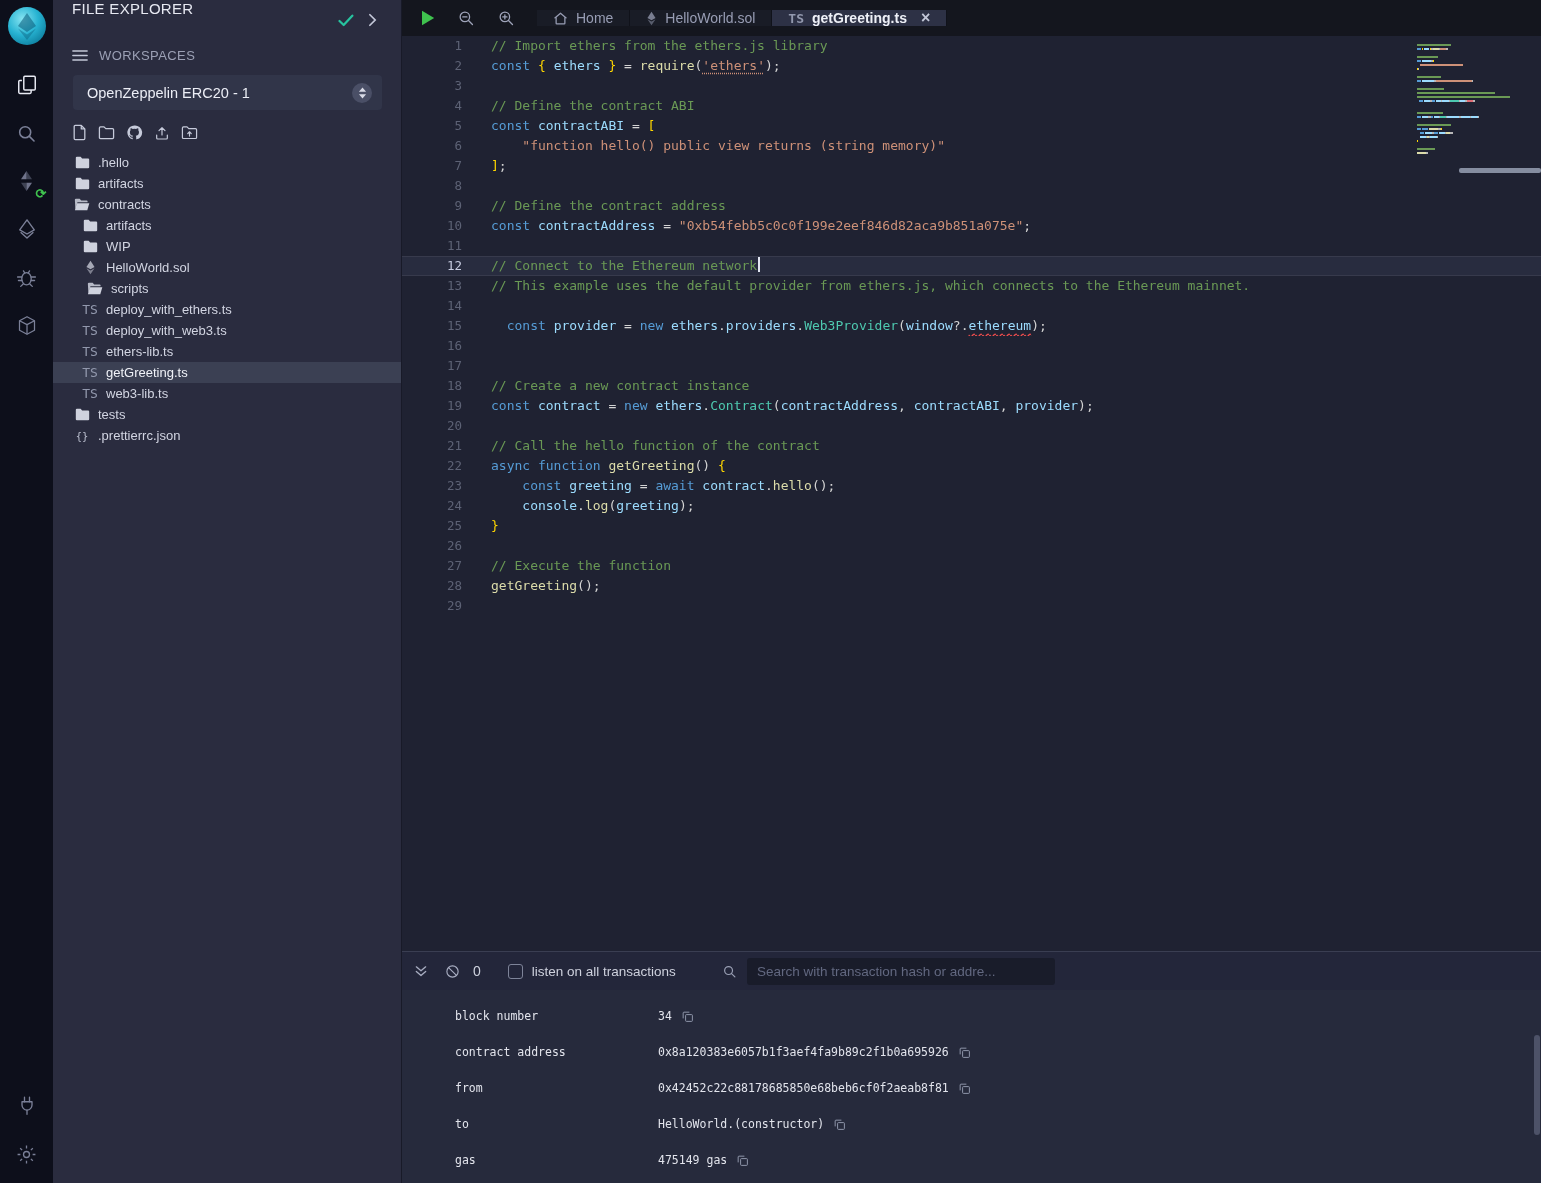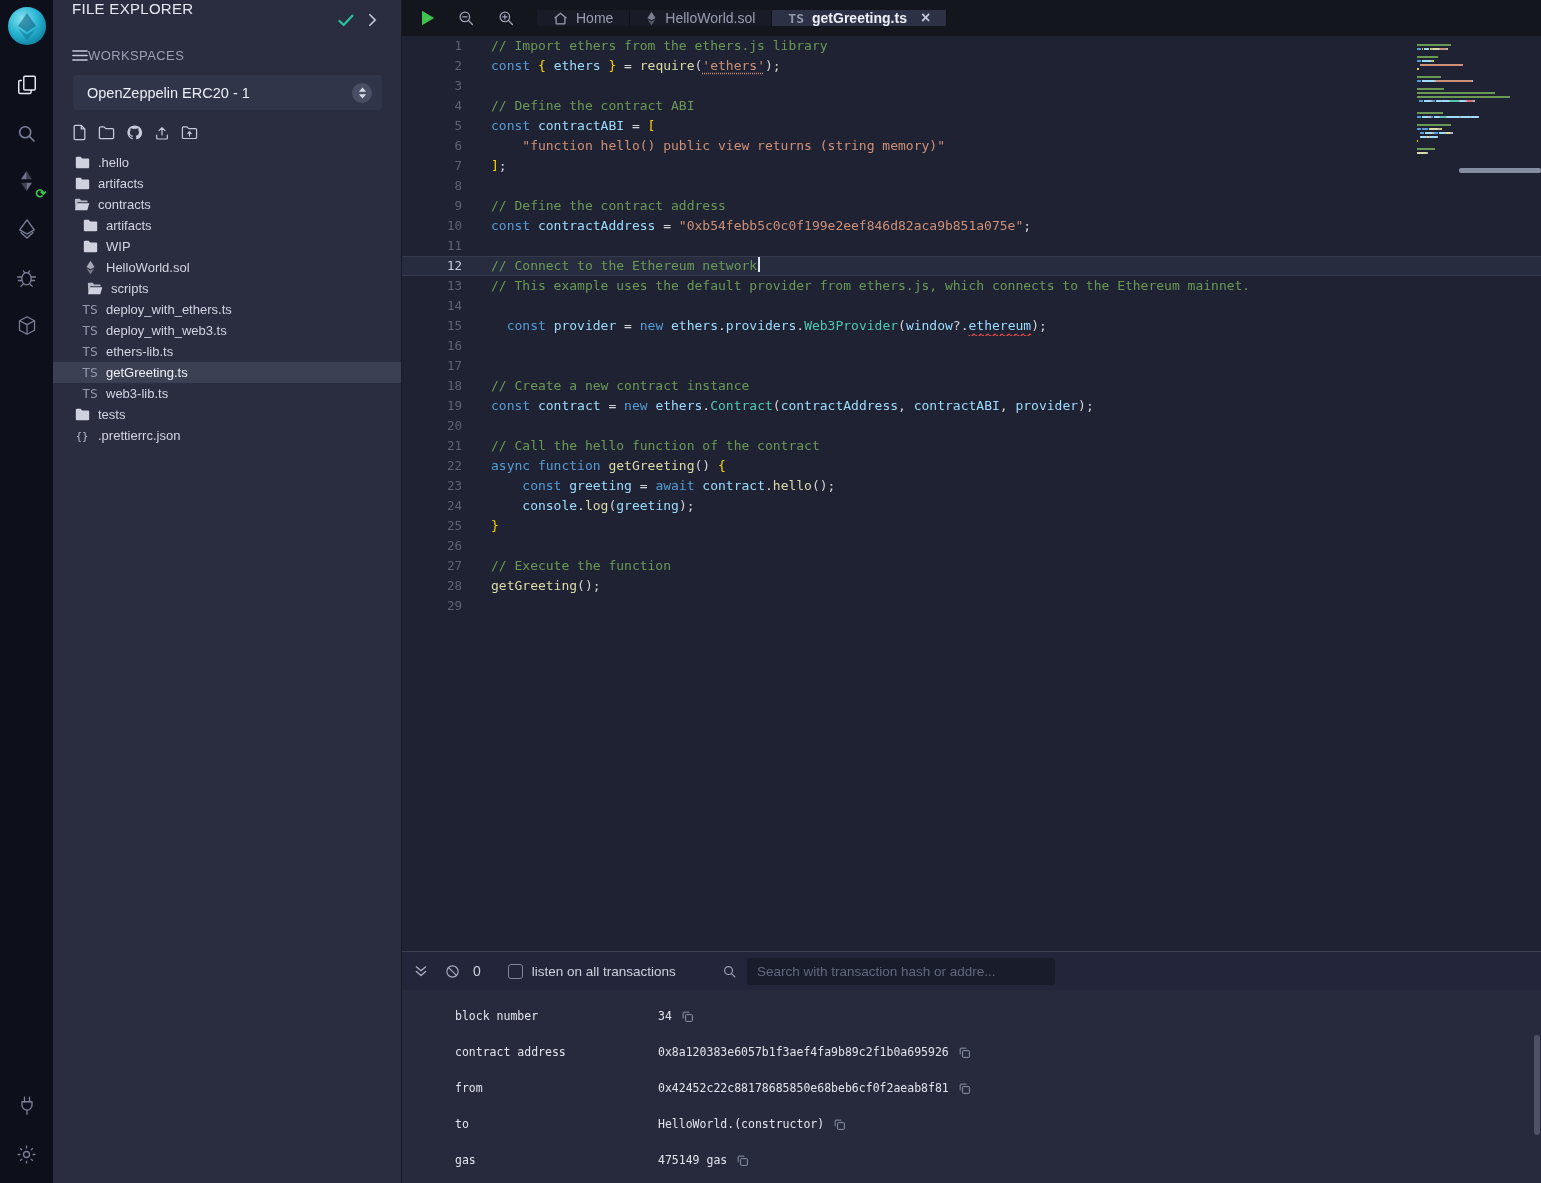--- a/index.html
+++ b/index.html
@@ -15,21 +15,21 @@
 .ab-icon{width:34px;height:34px;display:flex;align-items:center;justify-content:center;color:#7b8098;cursor:pointer;position:relative;}
 .ab-icon.active{color:#e9ebf4;}
 .ab-badge{position:absolute;right:-3px;bottom:-2px;font-size:13px;font-weight:bold;color:#3fc24e;line-height:1;}
 
 
 .side-panel{width:349px;flex-shrink:0;background:#2a2c3f;color:#d5d8e4;display:flex;flex-direction:column;border-right:1px solid #181a28;}
 .panel-header{height:40px;display:flex;justify-content:space-between;padding:0 24px 0 19px;}
 .panel-title{font-size:15px;color:#e7e9f2;letter-spacing:.3px;}
 .hdr-icons{display:flex;align-items:center;gap:14px;}
 .hdr-icon{color:#c3c7d8;cursor:pointer;display:flex;align-items:center;}
-.workspaces-row{display:flex;align-items:center;padding:8px 19px 4px;}
+.workspaces-row{display:flex;align-items:center;gap:11px;padding:8px 19px 4px;}
 .ws-label{font-size:13px;color:#9ba0b5;letter-spacing:.4px;}
 .workspace-select{margin:8px 19px 8px 20px;height:35px;background:#313549;border-radius:4px;display:flex;align-items:center;justify-content:space-between;padding:0 10px 0 14px;font-size:14.5px;color:#eceef6;cursor:pointer;}
 .select-circle{width:20px;height:20px;border-radius:50%;background:#4a4f66;display:flex;align-items:center;justify-content:center;color:#d8dae6;}
 .fe-toolbar{display:flex;align-items:center;gap:11px;padding:6px 19px 9px;color:#c6cada;}
 .fe-tool{cursor:pointer;display:flex;align-items:center;}
 .file-tree{flex:1;overflow:hidden;font-size:13px;padding-top:2px;}
 .tree-row{height:21px;display:flex;align-items:center;gap:8px;color:#d2d5e2;cursor:pointer;white-space:nowrap;}
 .tree-row.selected{background:#3b4053;color:#f0f2f8;}
 .tree-icon{width:16px;display:flex;justify-content:center;color:#cfd2de;flex-shrink:0;}
 .ts-badge{font-family:"DejaVu Sans Mono",monospace;font-size:13px;color:#9298ad;letter-spacing:0;}

